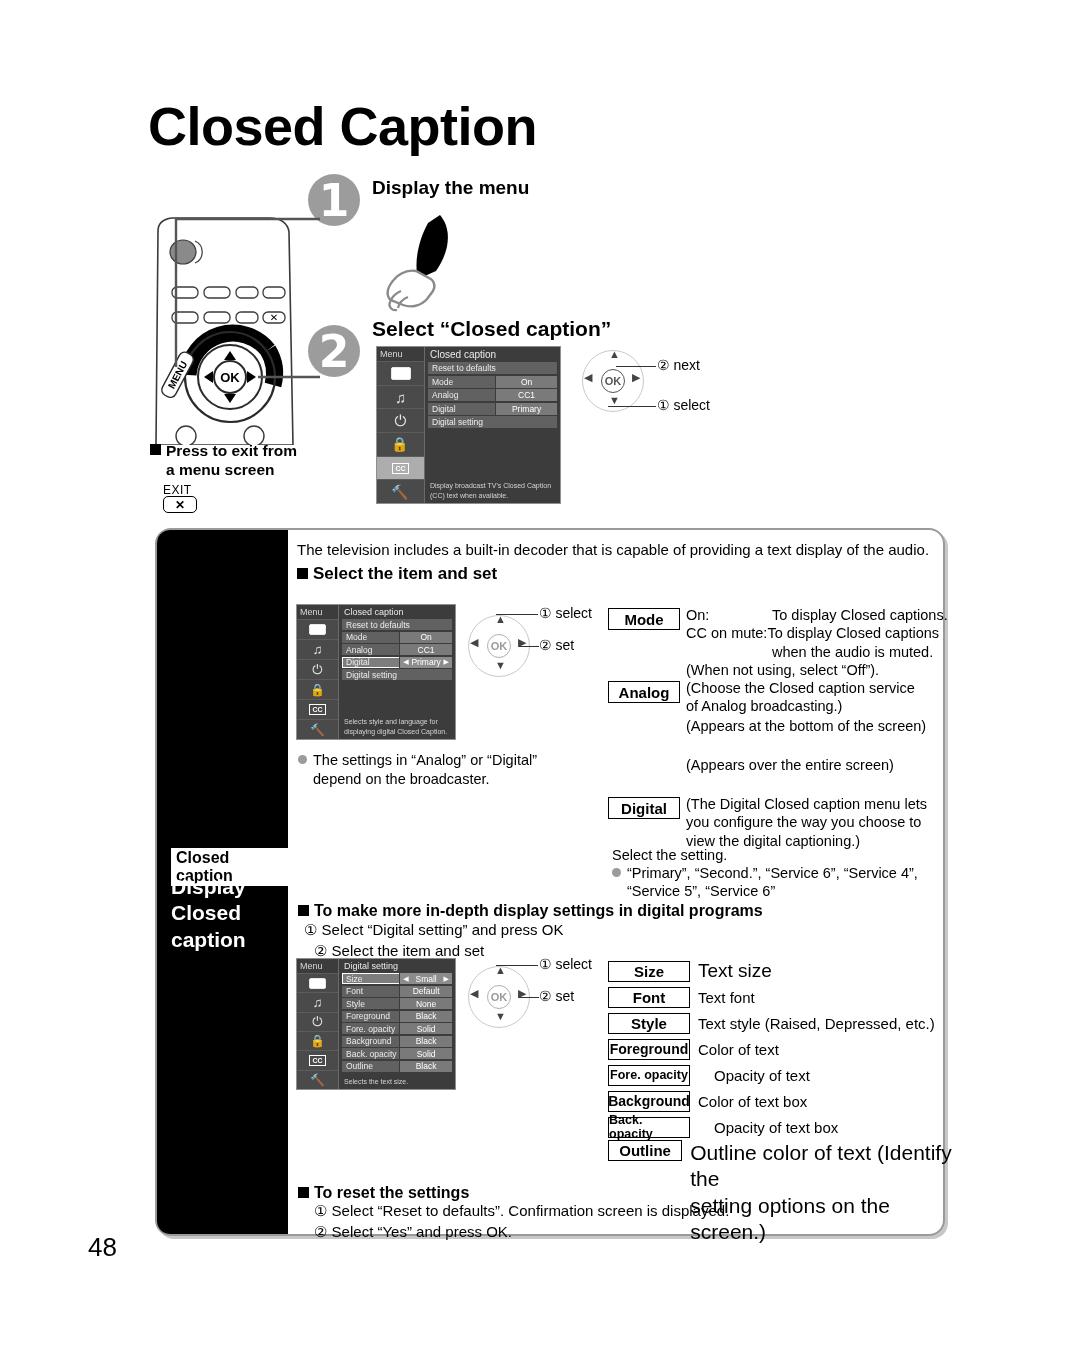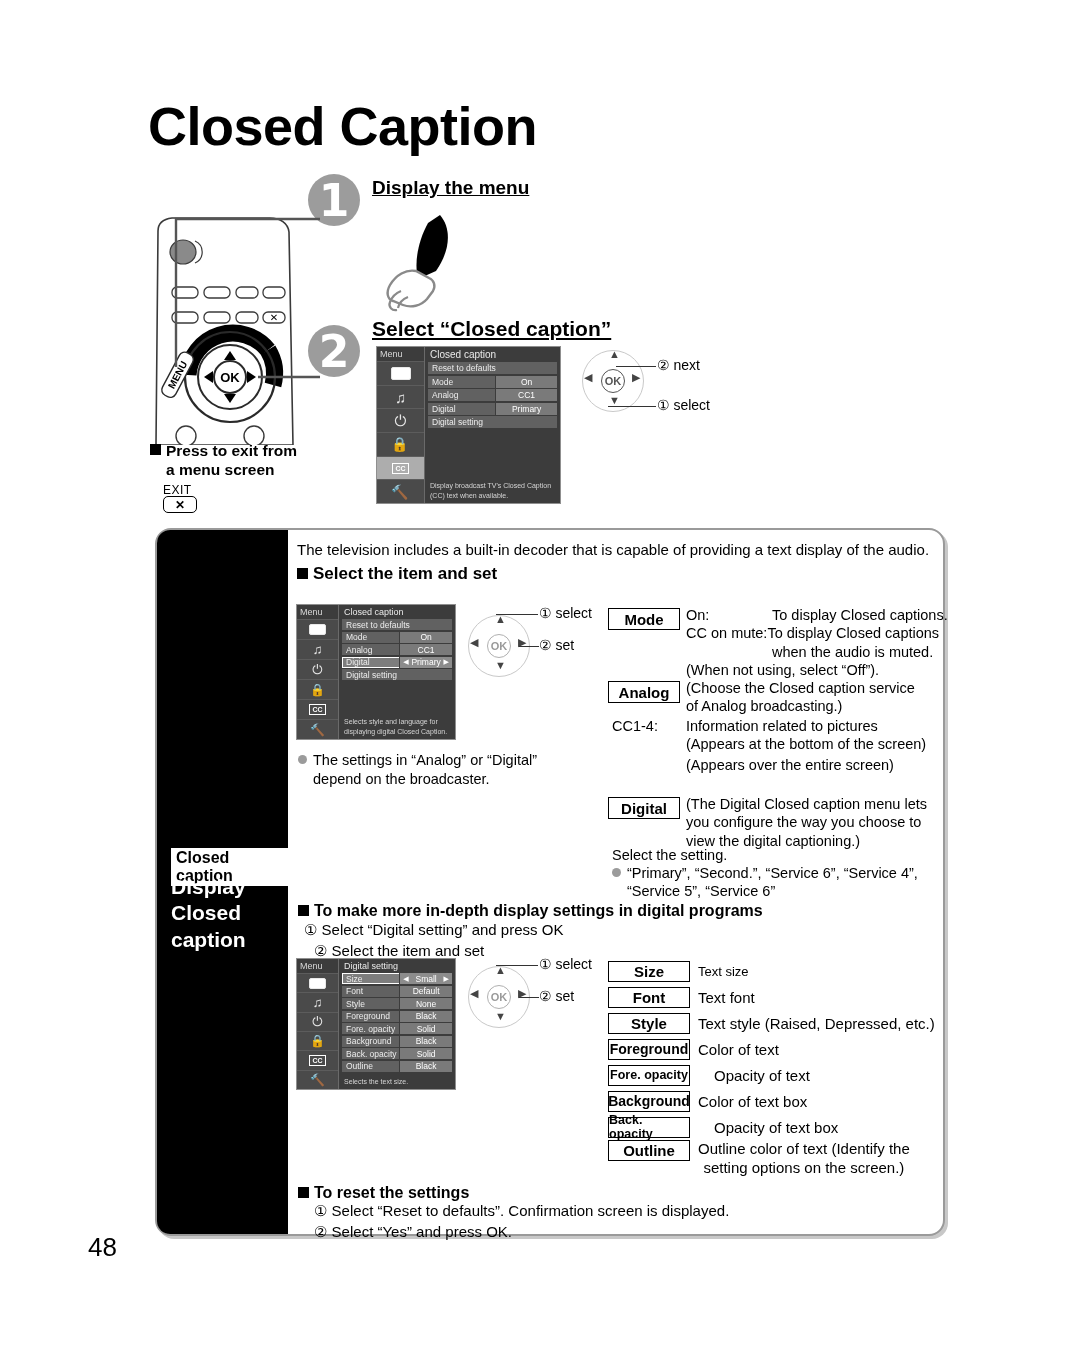--- a/index.html
+++ b/index.html
@@ -26,21 +26,21 @@
     background:#9c9c9c; color:#fff;
     font-size:44px; font-weight:bold;
     display:flex; align-items:center; justify-content:center;
     font-family:"DejaVu Sans", sans-serif;
   }
   #step1-num { left:308px; top:174px; }
   #step2-num { left:308px; top:325px; }
 
   .step-label {
     position:absolute;
-    font-size:19px; font-weight:bold;text-decoration:underline;
+    font-size:19px; font-weight:bold;
   }
   #step1-label { left:372px; top:177px; }
   #step2-label { left:372px; top:317px; font-size:21px; }
 
   
   #remote { position:absolute; left:150px; top:205px; width:170px; height:240px; }
 
   
   #hand { position:absolute; left:370px; top:205px; width:110px; height:120px; }
 
@@ -366,21 +366,20 @@
   <div style="margin-left:86px">when the audio is muted.</div>
   <div>(When not using, select “Off”).</div>
 </div>
 
 <div class="keychip" style="position:absolute;left:608px;top:681px;width:72px;height:22px;font-size:15px;">Analog</div>
 <div class="deflist" style="left:686px;top:679px;width:262px;">
   <div>(Choose the Closed caption service</div>
   <div>of Analog broadcasting.)</div>
 </div>
 <div class="deflist" style="left:612px;top:717px;width:340px;">
-  <div><span style="display:inline-block;width:74px">CC1-4:</span><span>Information related to pictures</span></div>
   <div style="margin-left:74px">(Appears at the bottom of the screen)</div>
 </div>
 <div class="deflist" style="left:612px;top:756px;width:340px;">
   <div style="margin-left:74px">(Appears over the entire screen)</div>
 </div>
 
 <div class="keychip" style="position:absolute;left:608px;top:797px;width:72px;height:22px;font-size:15px;">Digital</div>
 <div class="deflist" style="left:686px;top:795px;width:270px;">
   <div>(The Digital Closed caption menu lets</div>
   <div>you configure the way you choose to</div>
@@ -463,21 +462,21 @@
   <div class="arw" style="left:50px;top:21px;">▶</div>
 </div>
 <div class="calloutline" style="left:496px;top:965px;width:42px;"></div>
 <div class="callout" style="left:539px;top:956px;">① select</div>
 <div class="calloutline" style="left:519px;top:997px;width:20px;"></div>
 <div class="callout" style="left:539px;top:988px;">② set</div>
 
 <div style="position:absolute;left:608px;top:958px;width:350px;">
   <div style="display:flex;align-items:center;height:26px;">
     <div class="keychip" style="width:82px;height:21px;font-size:15px;">Size</div>
-    <div style="margin-left:8px;font-size:13px;">Text size</div>
+    <div style="margin-left:8px;font-size:19px;">Text size</div>
   </div>
   <div style="display:flex;align-items:center;height:26px;">
     <div class="keychip" style="width:82px;height:21px;font-size:15px;">Font</div>
     <div style="margin-left:8px;font-size:15px;">Text font</div>
   </div>
   <div style="display:flex;align-items:center;height:26px;">
     <div class="keychip" style="width:82px;height:21px;font-size:15px;">Style</div>
     <div style="margin-left:8px;font-size:15px;">Text style (Raised, Depressed, etc.)</div>
   </div>
   <div style="display:flex;align-items:center;height:26px;">
@@ -491,21 +490,21 @@
   <div style="display:flex;align-items:center;height:26px;">
     <div class="keychip" style="width:82px;height:21px;font-size:14px;">Background</div>
     <div style="margin-left:8px;font-size:15px;">Color of text box</div>
   </div>
   <div style="display:flex;align-items:center;height:26px;">
     <div class="keychip" style="width:82px;height:21px;font-size:12.5px;">Back. opacity</div>
     <div style="margin-left:24px;font-size:15px;">Opacity of text box</div>
   </div>
   <div style="display:flex;align-items:flex-start;height:26px;">
     <div class="keychip" style="width:82px;height:21px;font-size:15px;">Outline</div>
-    <div style="margin-left:8px;font-size:15px;line-height:1.25;text-align:center;">
+    <div style="margin-left:8px;font-size:21px;line-height:1.25;">
       <div>Outline color of text (Identify the</div>
       <div>setting options on the screen.)</div>
     </div>
   </div>
 </div>
 
 <div class="hd" style="position:absolute;left:298px;top:1180px;font-size:16px;">
   <span class="sq"></span><span>To reset the settings</span>
 </div>
 <div class="note-sm" style="position:absolute;left:314px;top:1201px;font-size:15px;">① Select “Reset to defaults”. Confirmation screen is displayed.</div>

